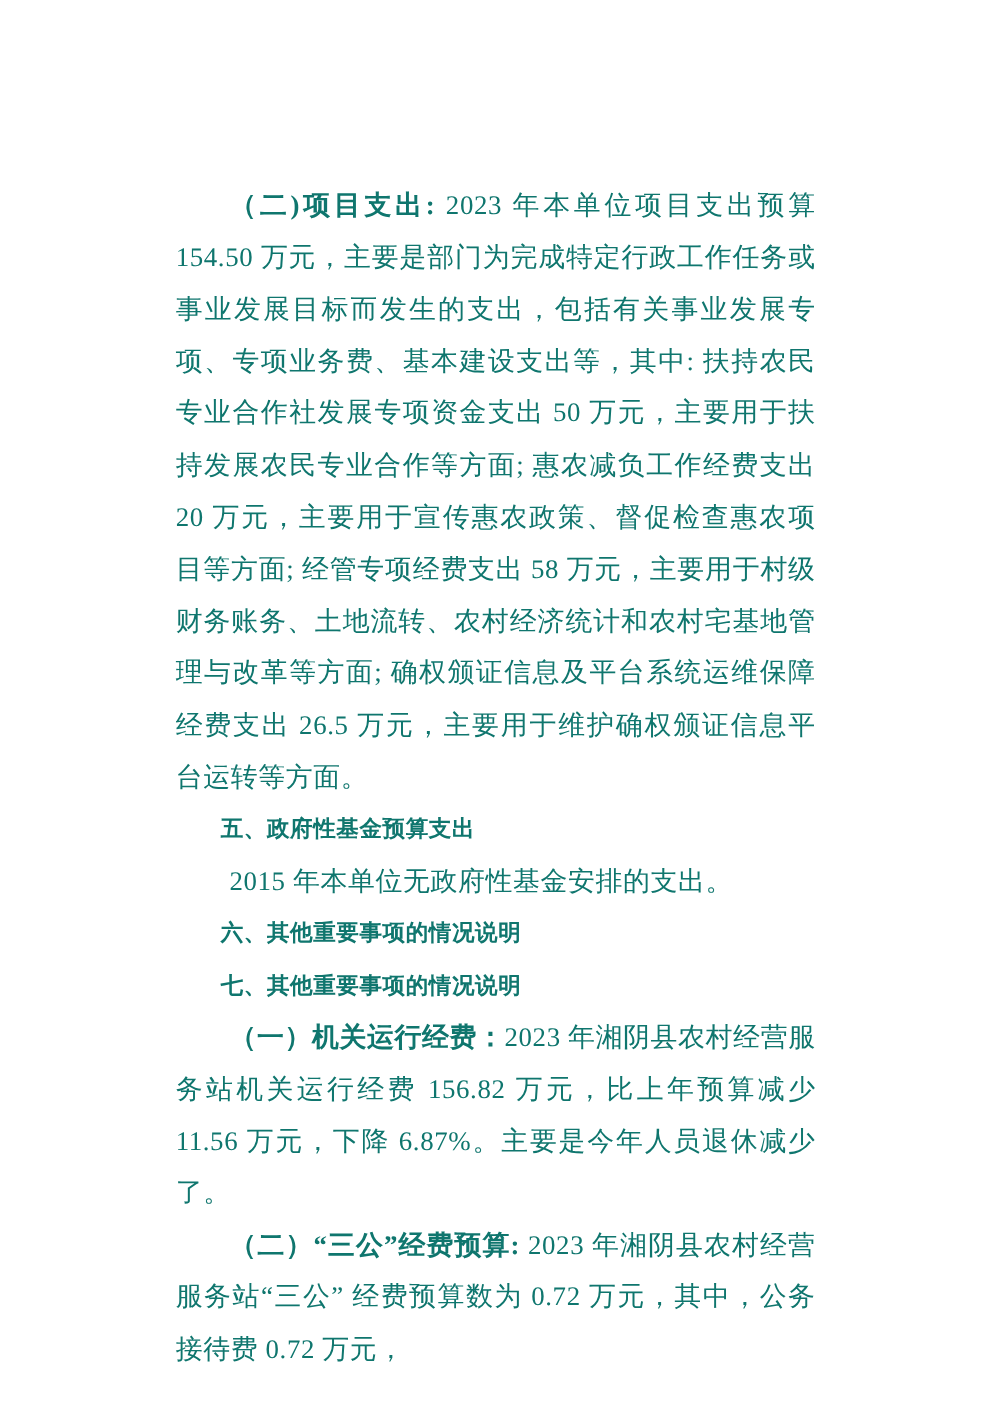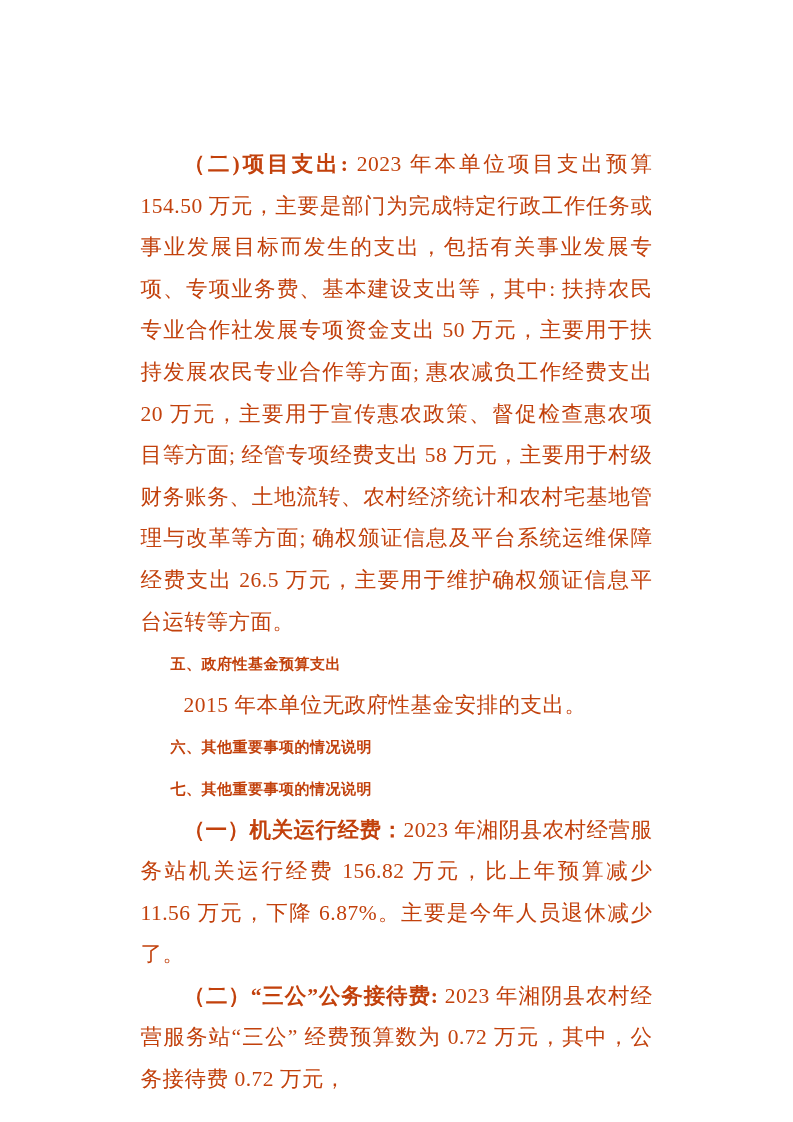--- a/index.html
+++ b/index.html
@@ -10,56 +10,56 @@
   .page {
     position: relative;
     width: 724px;
     height: 1122px;
     margin: 0 auto;
     background: #ffffff;
     box-sizing: border-box;
     padding: 144px 106px 0 106px;
     overflow: hidden;
     font-family: "Liberation Serif", "DejaVu Serif", serif;
-    color: #c2410c;
+    color: #0f766e;
   }
   .doc-block {
     margin: 0;
     font-size: 21.5px;
     line-height: 41.6px;
     text-align: justify;
     letter-spacing: 0.5px;
   }
   .para {
     text-indent: 2em;
     font-weight: 400;
   }
   .para .lead {
     font-weight: 700;
   }
   .heading {
     text-indent: 2em;
     font-family: "Liberation Sans", "DejaVu Sans", sans-serif;
     font-weight: 700;
-    font-size: 15px;
+    font-size: 18px;
   }
 </style>
 </head>
 <body>
 
 <div class="page">
 
   <p class="doc-block para"><span class="lead">（二)项目支出: </span><span>2023 年本单位项目支出预算 154.50 万元，主要是部门为完成特定行政工作任务或事业发展目标而发生的支出，包括有关事业发展专项、专项业务费、基本建设支出等，其中: 扶持农民专业合作社发展专项资金支出 50 万元，主要用于扶持发展农民专业合作等方面; 惠农减负工作经费支出 20 万元，主要用于宣传惠农政策、督促检查惠农项目等方面; 经管专项经费支出 58 万元，主要用于村级财务账务、土地流转、农村经济统计和农村宅基地管理与改革等方面; 确权颁证信息及平台系统运维保障经费支出 26.5 万元，主要用于维护确权颁证信息平台运转等方面。</span></p>
 
   <p class="doc-block heading">五、政府性基金预算支出</p>
 
   <p class="doc-block para">2015 年本单位无政府性基金安排的支出。</p>
 
   <p class="doc-block heading">六、其他重要事项的情况说明</p>
 
 
   <p class="doc-block heading">七、其他重要事项的情况说明</p>
 
   <p class="doc-block para"><span class="lead">（一）机关运行经费：</span><span>2023 年湘阴县农村经营服务站机关运行经费 156.82 万元，比上年预算减少 11.56 万元，下降 6.87%。主要是今年人员退休减少了。</span></p>
 
-  <p class="doc-block para"><span class="lead">（二）“三公”公务接待费: </span><span>2023 年湘阴县农村经营服务站“三公” 经费预算数为 0.72 万元，其中，公务接待费 0.72 万元，</span></p>
+  <p class="doc-block para"><span class="lead">（二）“三公”经费预算: </span><span>2023 年湘阴县农村经营服务站“三公” 经费预算数为 0.72 万元，其中，公务接待费 0.72 万元，</span></p>
 
 </div>
 
 </body></html>

